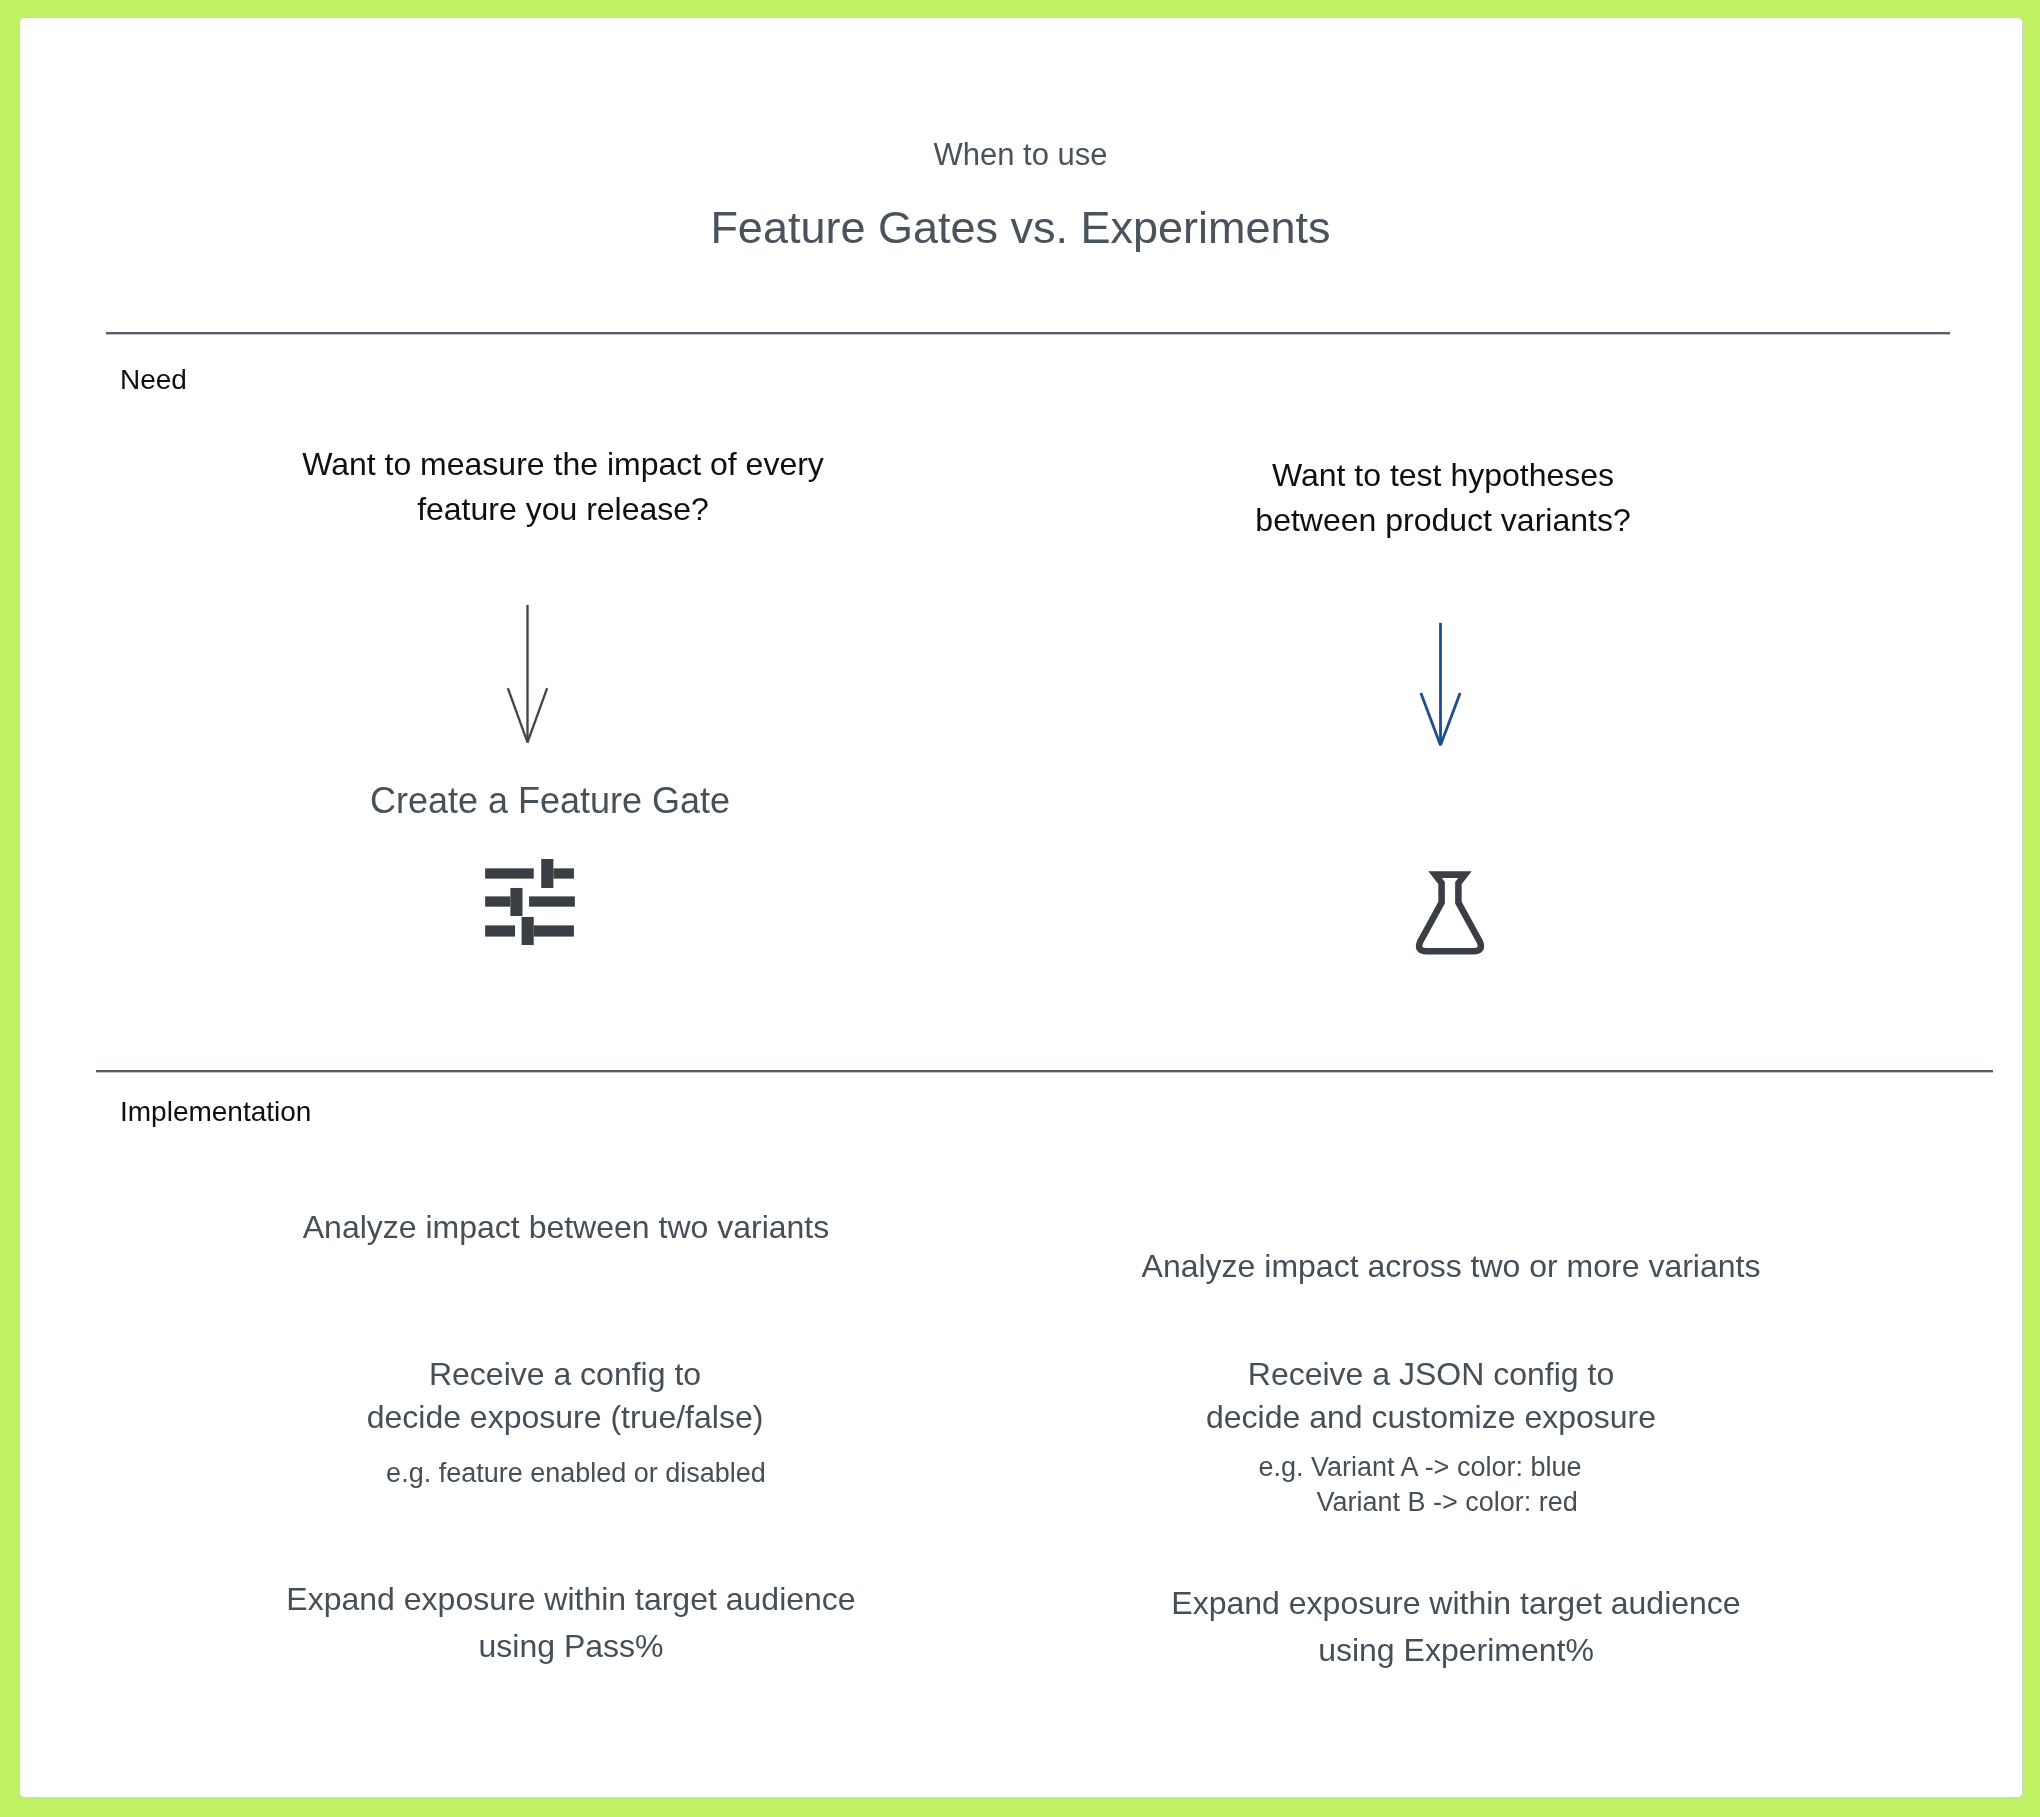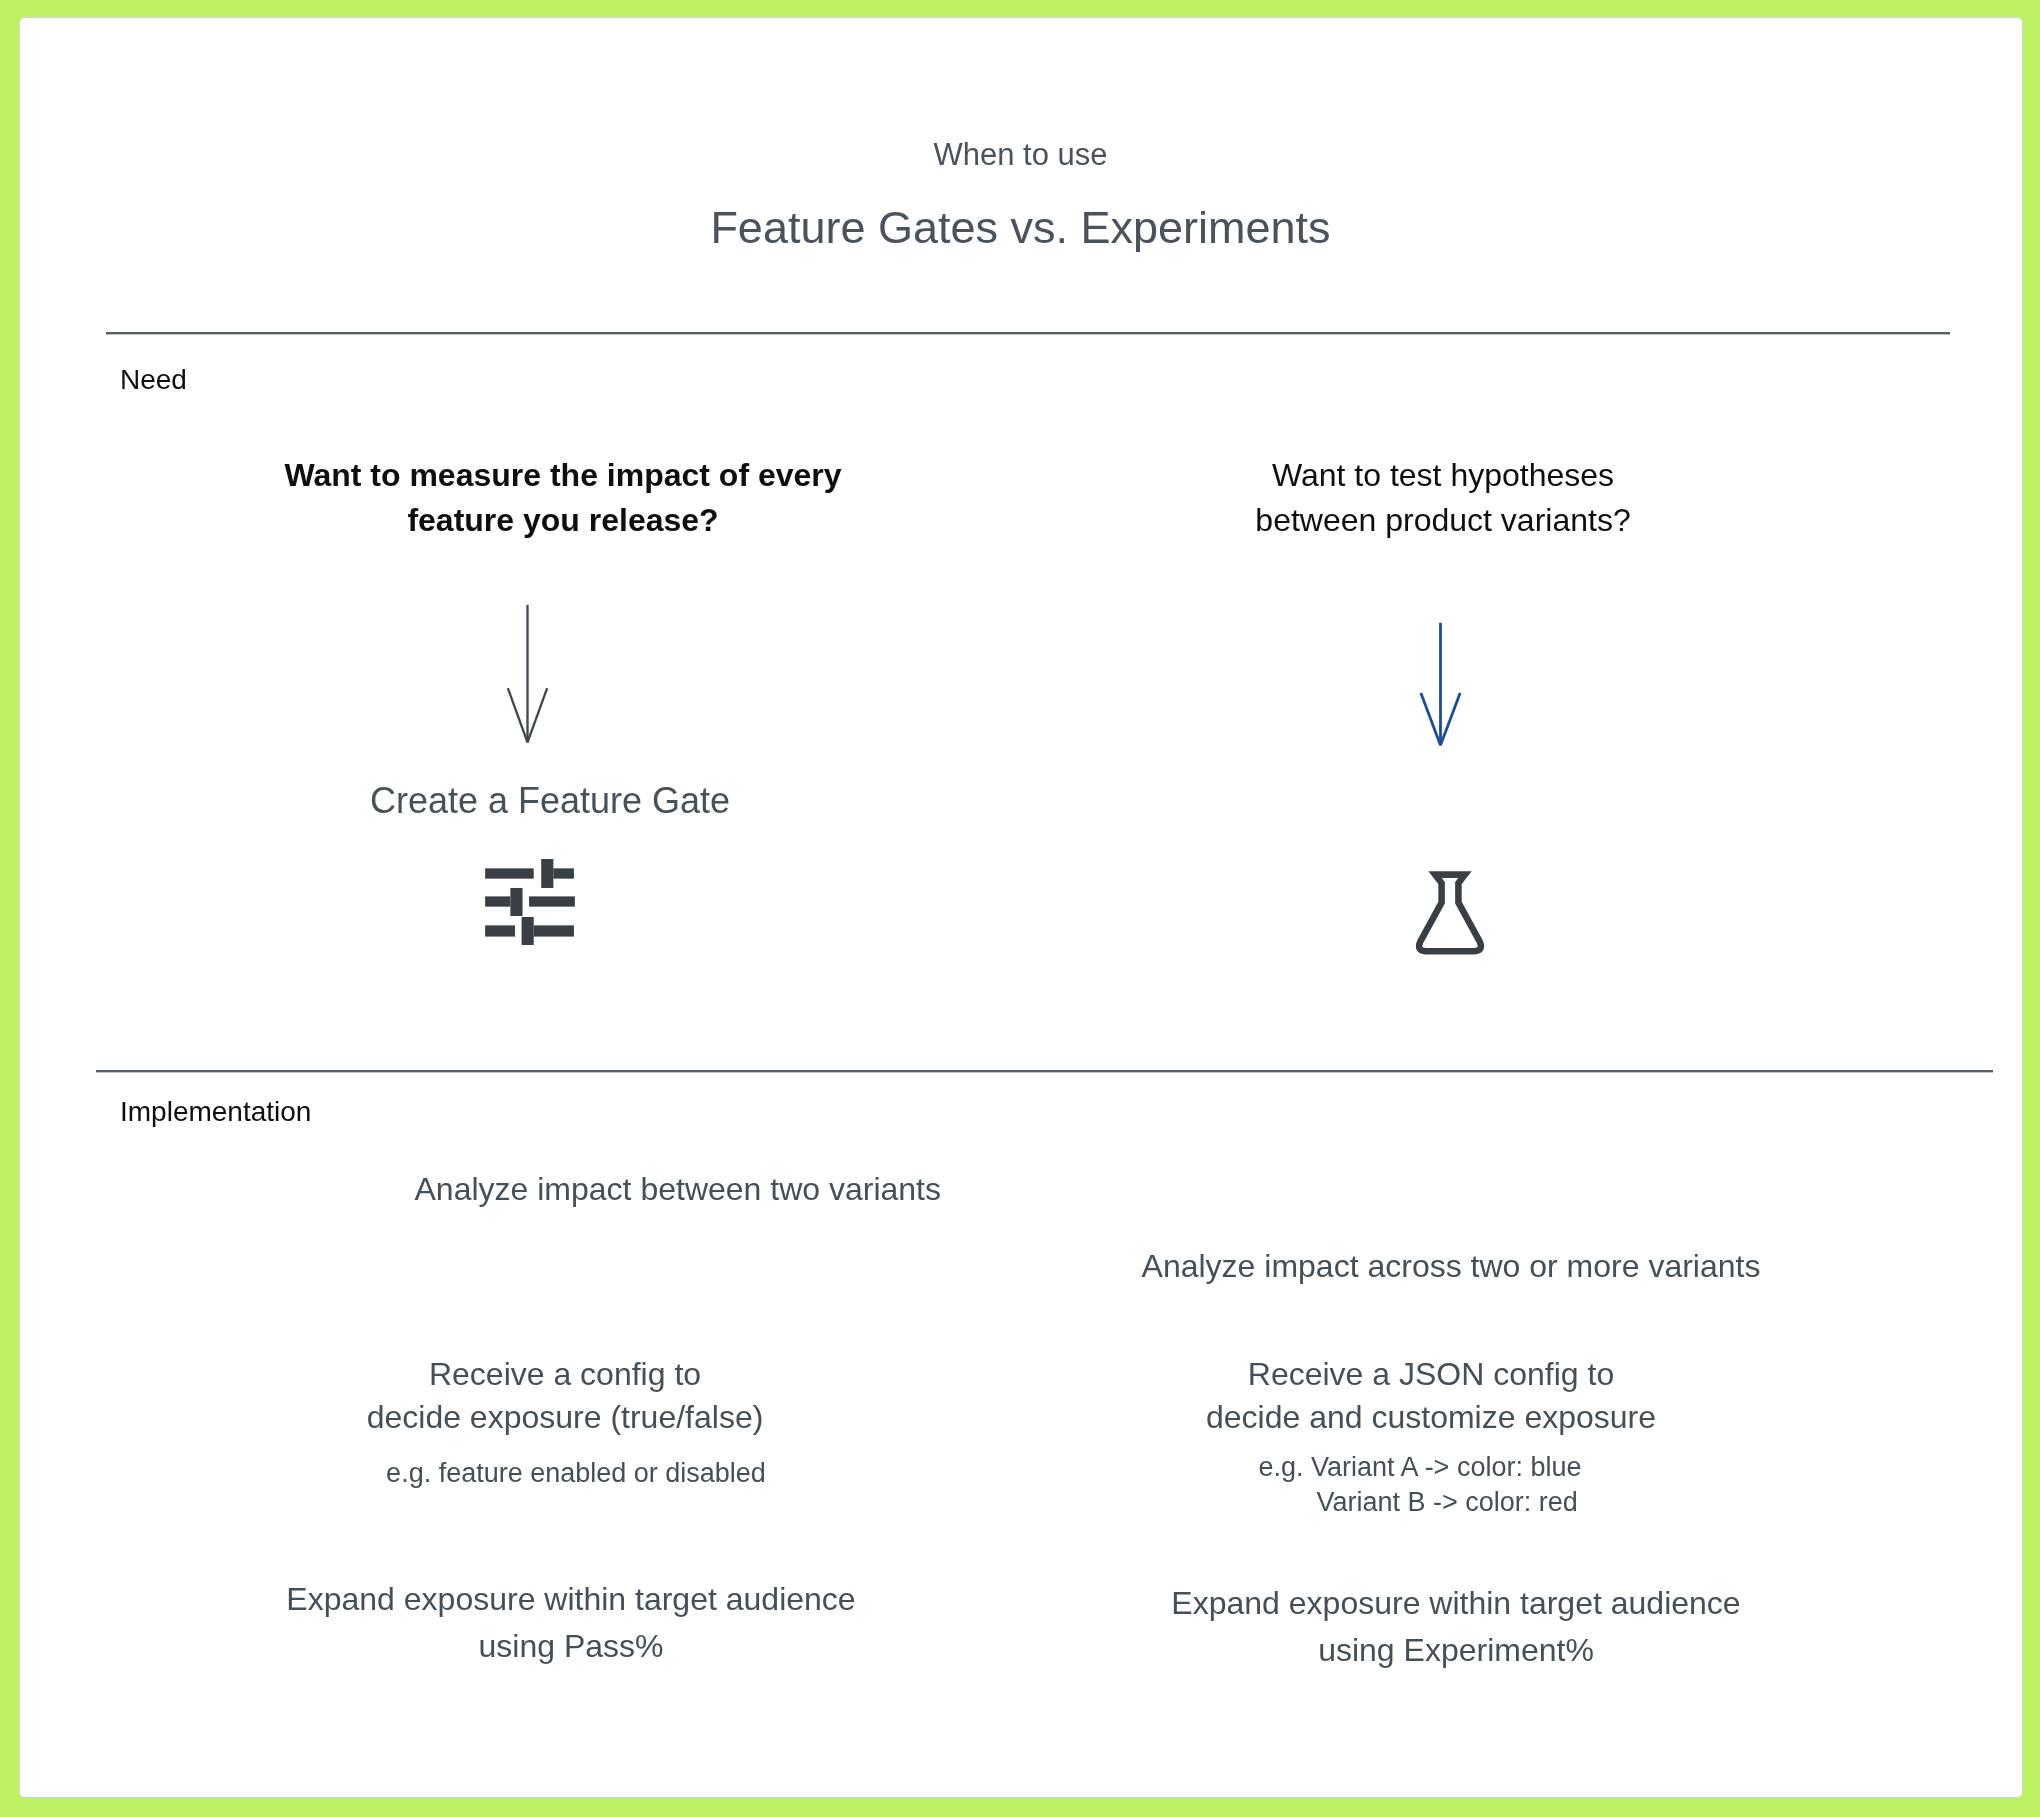--- a/index.html
+++ b/index.html
@@ -18,27 +18,27 @@
   .center{text-align:center;}
   .eyebrow{left:0;width:100%;top:137px;font-size:31px;color:#4a535c;}
   .title{left:0;width:100%;top:202px;font-size:45px;color:#4a535c;}
   .divider{height:1.9px;background:#585d64;border-bottom:0.9px solid #bfc3c8;}
   .divider1{left:106px;top:332px;width:1844px;}
   .divider2{left:96px;top:1070px;width:1897px;}
   .section-label{font-size:28px;color:#0f0f0f;}
   .need-label{left:120px;top:364px;}
   .impl-label{left:120px;top:1096px;}
   .question{font-size:32px;line-height:45px;color:#0f0f0f;}
-  .q-left{left:188px;top:453px;width:750px;font-weight:bold;}
+  .q-left{left:188px;top:442px;width:750px;}
   .q-right{left:1068px;top:453px;width:750px;}
   .cta{font-size:36px;color:#47515a;}
   .cta-left{left:269px;top:780px;width:562px;text-align:center;}
   .cta-right{left:1155px;top:783px;width:562px;}
   .impl-text{font-size:32px;line-height:43px;color:#454f58;}
-  .analyze-left{left:191px;top:1168px;width:750px;text-align:right;}
+  .analyze-left{left:191px;top:1206px;width:750px;}
   .analyze-right{left:1076px;top:1225px;width:750px;margin-top:20px;}
   .receive-left{left:190px;top:1353px;width:750px;}
   .receive-right{left:1056px;top:1353px;width:750px;}
   .eg-text{font-size:27px;line-height:35px;color:#454f58;}
   .eg-left{left:201px;top:1456px;width:750px;}
   .eg-right{left:1045px;top:1450px;width:750px;}
   .eg-right .eg-block{display:inline-block;text-align:left;}
   .eg-right .eg-line2{margin-left:58px;}
   .expand-left{left:187px;top:1576px;width:768px;line-height:47px;}
   .expand-right{left:1072px;top:1580px;width:768px;line-height:47px;}

